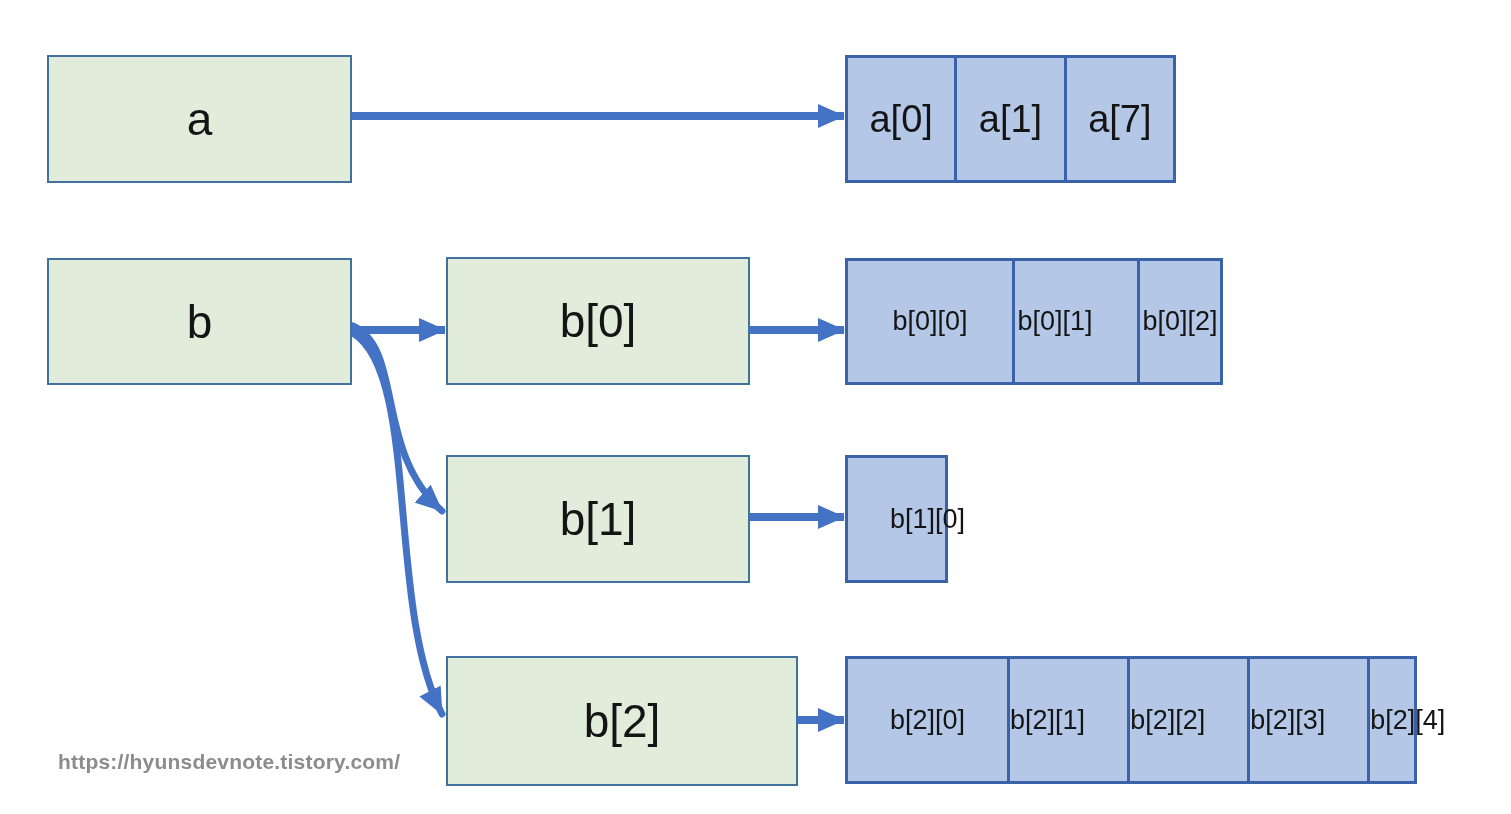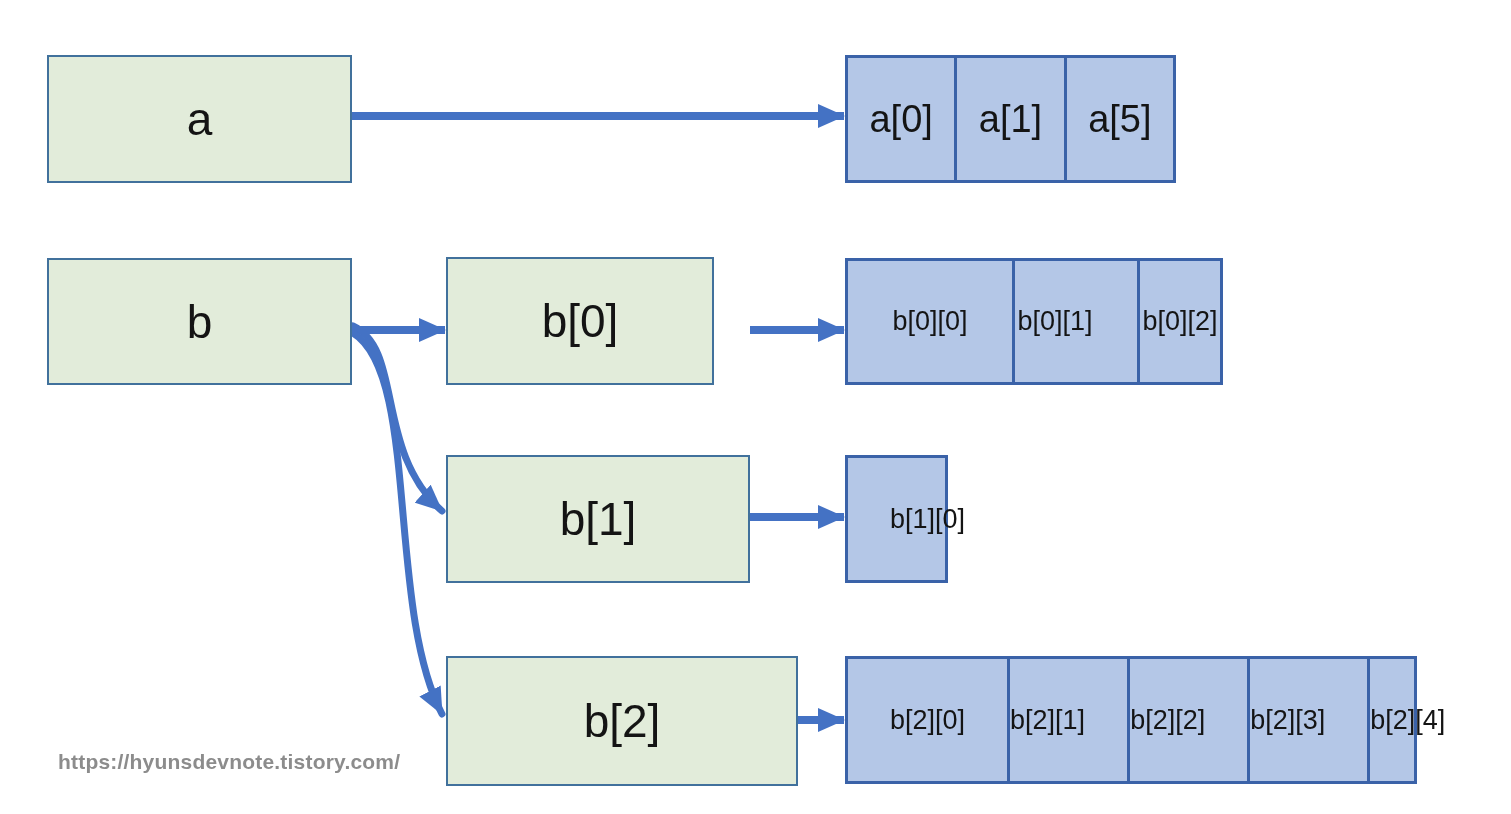--- a/index.html
+++ b/index.html
@@ -72,28 +72,28 @@
     <path class="arrow-line" d="M353 326 C404 350 374 450 442 511" stroke-width="7" stroke-linecap="round" marker-end="url(#ah)"></path>
     <path class="arrow-line" d="M353 333 C420 374 386 606 442 714" stroke-width="7" stroke-linecap="round" marker-end="url(#ah)"></path>
   </svg>
 
   <div class="pbox" style="left:47px;top:55px;width:305px;height:128px">
     <span>a</span>
   </div>
   <div class="array cells-lg" style="left:845px;top:55px;width:331px;height:128px">
     <div class="cell">a[0]</div>
     <div class="cell">a[1]</div>
-    <div class="cell">a[5]</div>
+    <div class="cell">a[7]</div>
   </div>
 
   <div class="pbox" style="left:47px;top:258px;width:305px;height:127px">
     <span>b</span>
   </div>
 
-  <div class="pbox" style="left:446px;top:257px;width:268px;height:128px">
+  <div class="pbox" style="left:446px;top:257px;width:304px;height:128px">
     <span>b[0]</span>
   </div>
   <div class="array cells-sm" style="left:845px;top:258px;width:378px;height:127px">
     <div class="cell">b[0][0]</div>
     <div class="cell">b[0][1]</div>
     <div class="cell">b[0][2]</div>
   </div>
 
   <div class="pbox" style="left:446px;top:455px;width:304px;height:128px">
     <span>b[1]</span>

